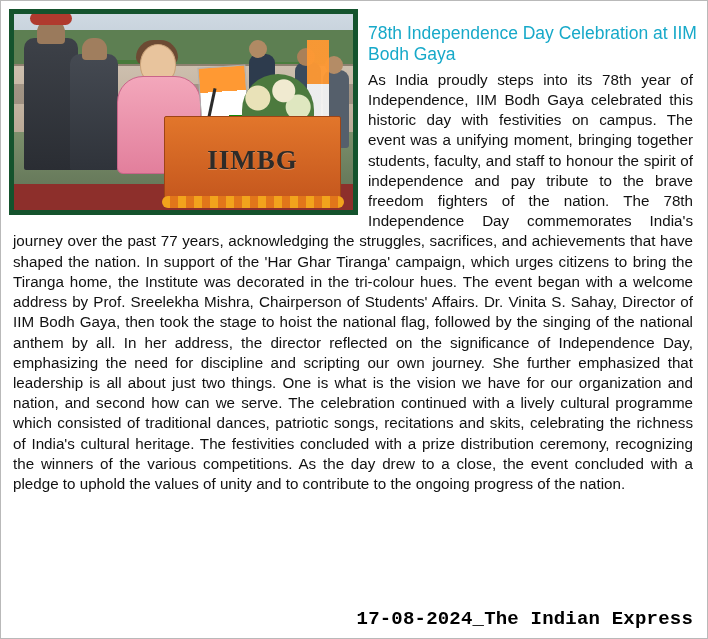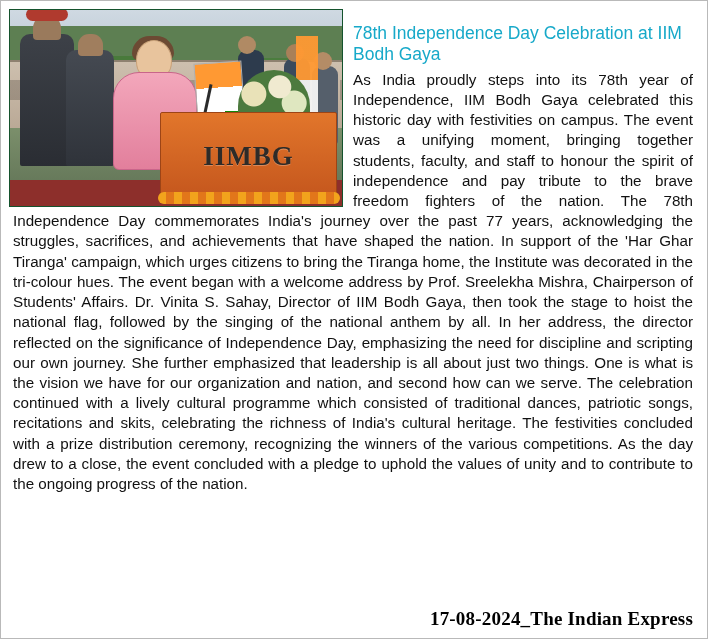--- a/index.html
+++ b/index.html
@@ -29,22 +29,23 @@
     text-align: justify;
     color: #111111;
   }
   .photo {
     float: left;
     width: 332px;
     height: 196px;
     margin: 2px 10px 4px 0;
     position: relative;
     overflow: hidden;
-    border: 1px solid #14532d;
+    border: 5px solid #14532d;
     background: #8aa0b4;
+    padding-left: 7px;
   }
   
   .ph-sky {
     position: absolute;
     left: 0; top: 0; right: 0; height: 58px;
     background: linear-gradient(#cfd9e2, #b9c6d2);
   }
   .ph-trees {
     position: absolute;
     left: 0; top: 16px; right: 0; height: 62px;
@@ -215,21 +216,21 @@
     color: #17a9c9;
     text-align: left;
   }
   .article-body p {
     margin: 4px;
   }
   .credit-row {
     position: absolute;
     right: 14px;
     bottom: 8px;
-    font-family: Liberation Serif, serif;
+    font-family: Liberation Mono, monospace;
     font-weight: bold;
     font-size: 19px;
     color: #000000;
     letter-spacing: .2px;
   }
 </style>
 </head>
 <body>
 
 <div class="clipping">

